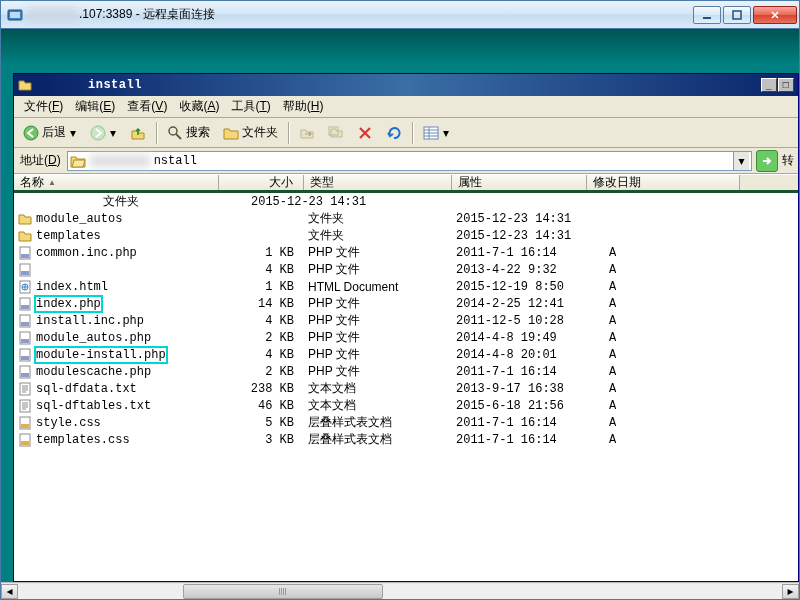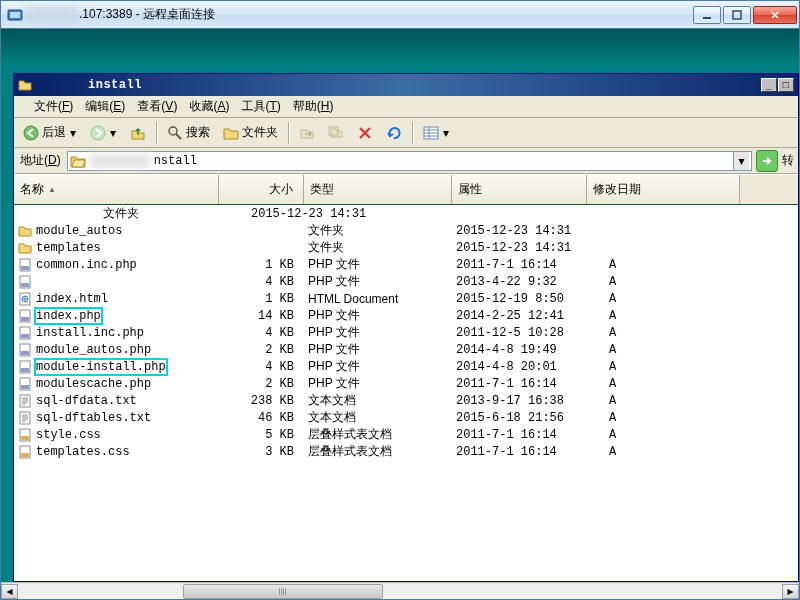--- a/index.html
+++ b/index.html
@@ -22,39 +22,39 @@
 .wallpaper-top { position:absolute; top:0; left:0; right:0; height:36px; background: linear-gradient(to bottom, rgba(0,40,40,.5), rgba(0,128,128,0)); }
 
 
 .explorer { position:absolute; left: 12px; top: 44px; right: 0; bottom: 0; background:#ece9d8; border:1px solid #000080; display:flex; flex-direction:column; }
 .explorer-titlebar { height: 22px; background: linear-gradient(to right,#0a246a,#0a246a 4%,#3a6ea5 50%,#0a246a); color:#fff; display:flex; align-items:center; padding:0 4px; font-weight:bold; font-size:12px; letter-spacing:.5px;}
 .explorer-titlebar .blur { filter: blur(4px); background:#3e5f9b; color:transparent; border-radius:2px; padding:0 24px; margin:0 2px;}
 .explorer-titlebar .folder-icon { width:14px; height:14px; margin-right:4px; }
 .explorer-sys { margin-left:auto; display:flex; gap:1px;}
 .explorer-sysbtn { width:16px; height:14px; background:#c0c0c0; border:1px solid #fff; border-right-color:#404040;border-bottom-color:#404040; font-size:10px; line-height:12px; text-align:center; color:#000;}
 
-.menubar { height: 22px; background:#ece9d8; display:flex; align-items:center; padding:0 14px; border-bottom:1px solid #aca899;}
+.menubar { height: 22px; background:#ece9d8; display:flex; align-items:center; padding:0 4px; border-bottom:1px solid #aca899;}
 .menu-item { padding: 2px 6px; cursor:default; }
 .menu-item u { text-decoration: underline; }
 
 .toolbar { height: 30px; background:#ece9d8; display:flex; align-items:center; padding:0 4px; gap:3px; border-bottom:1px solid #aca899;}
 .tb-sep { width:1px; height:22px; background:#aca899; margin:0 2px; box-shadow:1px 0 #fff;}
 .tb-btn { height:24px; padding:0 4px; display:flex; align-items:center; gap:3px; border:1px solid transparent; cursor:default;}
 .tb-btn .ico { width:16px;height:16px; display:flex;align-items:center;justify-content:center;}
 .tb-dd { width:8px; display:flex;align-items:center;justify-content:center;}
 
 .addressbar { height: 26px; background:#ece9d8; display:flex; align-items:center; padding:0 4px; gap:4px; border-bottom:1px solid #aca899;}
 .addr-label { padding:0 2px;}
 .addr-field { flex:1; height:20px; background:#fff; border:1px solid #7f9db9; display:flex; align-items:center; padding:0 2px; gap:4px;}
 .addr-field .blur { filter:blur(4px); background:#ddd; width:60px; height:12px; }
 .addr-dd { width:16px;height:18px; border-left:1px solid #7f9db9; display:flex;align-items:center;justify-content:center; margin-left:auto; background:#e8e8e0;}
 .go-btn { width:22px; height:22px; background: #6cca64; border:1px solid #3a8f33; border-radius:3px; display:flex;align-items:center;justify-content:center;}
 
 .listview { flex:1; background:#fff; overflow:auto; position:relative; border-top:1px solid #fff;}
-.lv-header { position:sticky; top:0; display:flex; background:#ece9d8; border-bottom:1px solid #14532d; height:30px;}
+.lv-header { position:sticky; top:0; display:flex; background:#ece9d8; border-bottom:3px solid #14532d; height:18px;}
 .lv-col { border-right:1px solid #aca899; padding:1px 6px; display:flex; align-items:center; background:linear-gradient(to bottom,#fafaf5,#ece9d8);}
 .col-name { width:205px; }
 .col-size { width:85px; justify-content:flex-end; padding-right:10px;}
 .col-type { width:148px;}
 .col-date { width:153px;}
 .col-attr { width:135px;}
 .sort-arrow { margin-left:4px; font-size:8px; color:#6b6b6b;}
 
 .lv-body { }
 .lv-row { display:flex; height:17px; align-items:center;}

